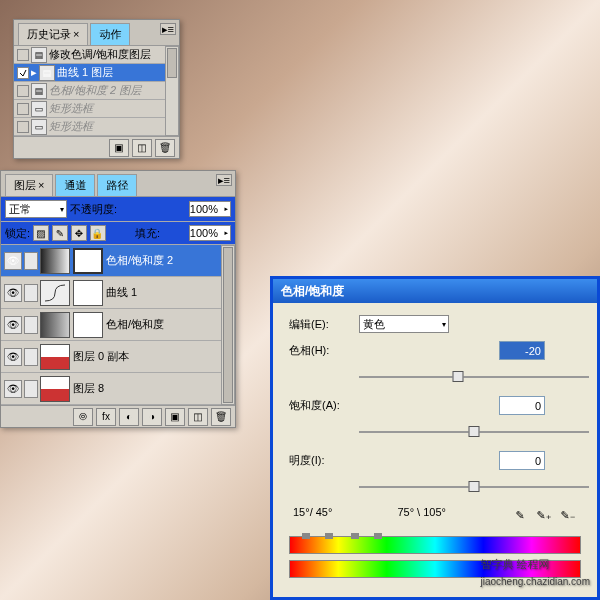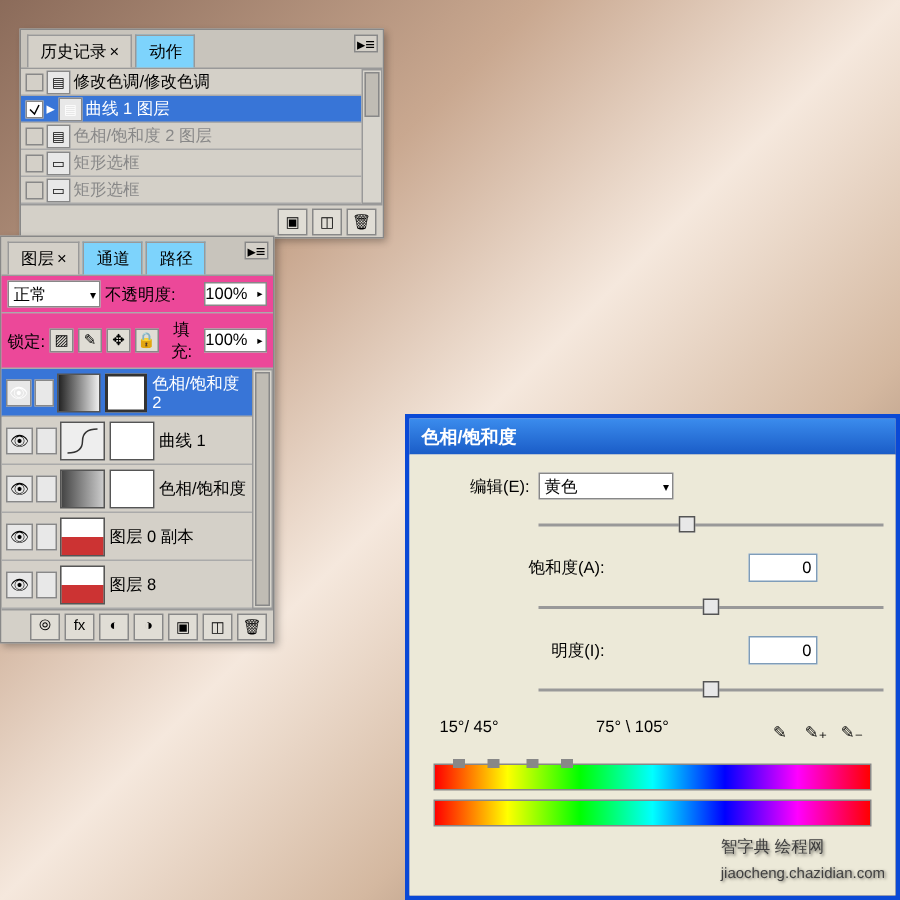--- a/index.html
+++ b/index.html
@@ -9,40 +9,40 @@
 .tabs{display:flex;background:#c8c4bc;border-bottom:1px solid #999;padding:3px 4px 0}
 .tab{padding:3px 8px;background:#7dd3fc;border:1px solid #999;border-bottom:none;margin-right:2px;cursor:pointer}
 .tab.active{background:#d4d0c8}
 .tab-x{margin-left:2px}
 .menu-btn{position:absolute;right:3px;top:3px;width:16px;height:12px;border:1px solid #888;background:#d4d0c8;display:flex;align-items:center;justify-content:center}
 .hrow{display:flex;align-items:center;height:18px;padding:0 3px;border-bottom:1px solid #aaa}
 .hrow.sel{background:#3875d7;color:#fff}
 .hico{width:16px;height:16px;border:1px solid #888;margin-right:2px;background:#e8e8e8;display:flex;align-items:center;justify-content:center;font-size:9px}
 .hcheck{width:12px;height:12px;border:1px solid #888;margin-right:2px}
 .htxt{flex:1;font-size:11px}
-.htxt.italic{color:#888}
+.htxt.italic{font-style:italic;color:#888}
 .panel-foot{height:22px;background:#d4d0c8;border-top:1px solid #999;display:flex;align-items:center;justify-content:flex-end;padding:0 4px;gap:3px}
 .fbtn{width:20px;height:18px;border:1px solid #888;background:#e0ddd5;display:flex;align-items:center;justify-content:center;font-size:10px}
-.opt-row{display:flex;align-items:center;padding:3px 4px;gap:3px;background:#ec4899;border-bottom:1px solid #aaa}
+.opt-row{display:flex;align-items:center;padding:3px 4px;gap:3px;background:#1d4ed8;border-bottom:1px solid #aaa}
 .combo{height:18px;border:1px solid #888;background:#fff;padding:0 14px 0 3px;position:relative;display:flex;align-items:center}
 .combo:after{content:"▾";position:absolute;right:2px;font-size:8px}
 .pct{width:42px;height:16px;border:1px solid #888;background:#fff;text-align:right;padding:0 12px 0 2px;position:relative;display:flex;align-items:center;justify-content:flex-end}
 .pct:after{content:"▸";position:absolute;right:2px;font-size:7px}
 .lrow{display:flex;align-items:center;min-height:32px;padding:2px 3px;border-bottom:1px solid #aaa}
 .lrow.sel{background:#3875d7;color:#fff}
 .eye{width:18px;height:18px;border:1px solid #888;margin-right:2px;display:flex;align-items:center;justify-content:center;font-size:10px;background:#e8e8e8}
 .link{width:14px;height:18px;border:1px solid #888;margin-right:2px;background:#e8e8e8}
 .thumb{width:30px;height:26px;border:1px solid #555;margin-right:3px;background:#ddd}
 .mask{width:30px;height:26px;border:1px solid #555;margin-right:3px;background:#fff}
 .mask.linked{border:2px solid #333}
 .dlg{position:absolute;border:3px solid #0a49d6}
 .dlg-title{height:24px;background:linear-gradient(180deg,#3b8ced,#1a5cc7);color:#fff;font-weight:bold;padding:4px 8px;font-size:12px}
 .dlg-body{background:#ece9d8;padding:12px 16px}
 .frow{display:flex;align-items:center;margin-bottom:8px}
-.flabel{width:70px;text-align:right;padding-right:6px}
+.flabel{width:70px;padding-right:6px}
 .finput{width:46px;height:19px;border:1px solid #7f9db9;background:#fff;padding:0 3px;text-align:right;display:flex;align-items:center;justify-content:flex-end}
 .finput.sel{background:#316ac5;color:#fff}
 .slider{width:230px;height:18px;position:relative;margin:2px 0 10px 70px}
 .slider-track{position:absolute;top:8px;left:0;right:0;height:2px;background:#999}
 .slider-thumb{position:absolute;top:3px;width:11px;height:11px;background:#e8e8e8;border:1px solid #555;transform:translateX(-50%)}
 .hue-bar{height:18px;margin:6px 0;border:1px solid #888;position:relative;background:linear-gradient(90deg,red,yellow,lime,cyan,blue,magenta,red)}
 .hue-marks{position:absolute;top:-4px;width:100%}
 .hue-mark{position:absolute;width:8px;height:6px;background:#888}
 .dropper{width:18px;height:18px;display:flex;align-items:center;justify-content:center}
 .angles-row{display:flex;justify-content:space-between;padding:0 4px;margin-bottom:12px}
@@ -53,32 +53,32 @@
 .grad2{background:linear-gradient(90deg,#444,#ccc)}
 .curve-ico{background:#eee;display:flex;align-items:center;justify-content:center}
 .pic-ico{background:linear-gradient(180deg,#fff 50%,#c33 50%)}
 svg{display:block}
 </style>
 </head>
 <body>
 
 <div class="watermark"><span>智字典 绘程网</span><br><span style="font-size:10px">jiaocheng.chazidian.com</span></div>
 
-<div class="panel" style="left:13px;top:19px;width:243px">
+<div class="panel" style="left:13px;top:19px;width:167px">
   <div class="tabs">
     <div class="tab active"><span>历史记录</span><span class="tab-x">×</span></div>
     <div class="tab">动作</div>
     <div class="menu-btn">▸≡</div>
   </div>
   <div style="position:relative">
     <div style="margin-right:14px">
       <div class="hrow">
           <div class="hcheck"></div>
           <div class="hico">▤</div>
-          <div class="htxt">修改色调/修改色调</div>
+          <div class="htxt">修改色调/饱和度图层</div>
         </div>
       <div class="hrow sel">
           <div class="hcheck" style="background:#fff">
             <svg width="10" height="10">
               <path d="M2 5l3 3 3-6" stroke="#000" fill="none"></path>
             </svg>
           </div>
           <div style="width:6px;margin-right:2px;color:#fff">▸</div>
           <div class="hico">▤</div>
           <div class="htxt">曲线 1 图层</div>
@@ -103,21 +103,21 @@
         <div class="sb-thumb" style="left:1px;right:1px;top:1px;height:30px"></div>
       </div>
   </div>
   <div class="panel-foot">
     <div class="fbtn">▣</div>
     <div class="fbtn">◫</div>
     <div class="fbtn">🗑</div>
   </div>
 </div>
 
-<div class="panel" style="left:0;top:157px;width:183px">
+<div class="panel" style="left:0;top:170px;width:236px">
   <div class="tabs">
     <div class="tab active"><span>图层</span><span class="tab-x">×</span></div>
     <div class="tab">通道</div>
     <div class="tab">路径</div>
     <div class="menu-btn">▸≡</div>
   </div>
   <div class="opt-row">
     <div class="combo" style="width:62px">正常</div>
     <span style="flex:1;text-align:left">不透明度:</span>
     <div class="pct">100%</div>
@@ -187,20 +187,25 @@
 </div>
 
 <div class="dlg" style="left:270px;top:276px;right:0;bottom:0">
   <div class="dlg-title">色相/饱和度</div>
   <div class="dlg-body" style="height:calc(100% - 24px)">
     <div class="frow">
       <span class="flabel">编辑(E):</span>
       <div class="combo" style="width:90px">黄色</div>
     </div>
 
+    <div class="frow" style="margin-top:6px">
+      <span class="flabel" style="width:120px">色相(H):</span>
+      <div style="width:90px"></div>
+      <div class="finput sel">-20</div>
+    </div>
     <div class="slider">
         <div class="slider-track"></div>
         <div class="slider-thumb" style="left:43%"></div>
       </div>
 
     <div class="frow">
       <span class="flabel" style="width:120px">饱和度(A):</span>
       <div style="width:90px"></div>
       <div class="finput">0</div>
     </div>

